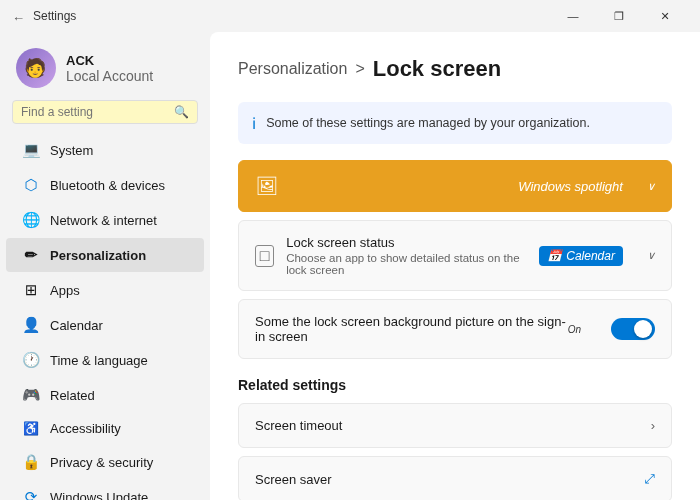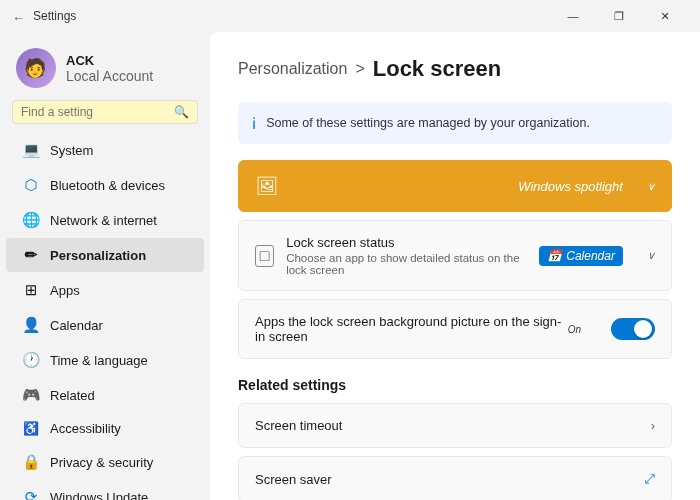--- a/index.html
+++ b/index.html
@@ -396,21 +396,21 @@
           </span>
           <span class="dropdown-arrow">∨</span>
         </div>
       </div>
     </div>
 
     <div class="settings-card">
       <div class="settings-row">
         <div class="settings-row-left">
           <div class="settings-row-text">
-            <span class="settings-row-title">Apps the lock screen background picture on the sign-in screen</span>
+            <span class="settings-row-title">Some the lock screen background picture on the sign-in screen</span>
           </div>
         </div>
         <div class="settings-row-right">
           <span class="toggle-label">On</span>
           <div class="toggle">
             <div class="toggle-knob"></div>
           </div>
         </div>
       </div>
     </div>

